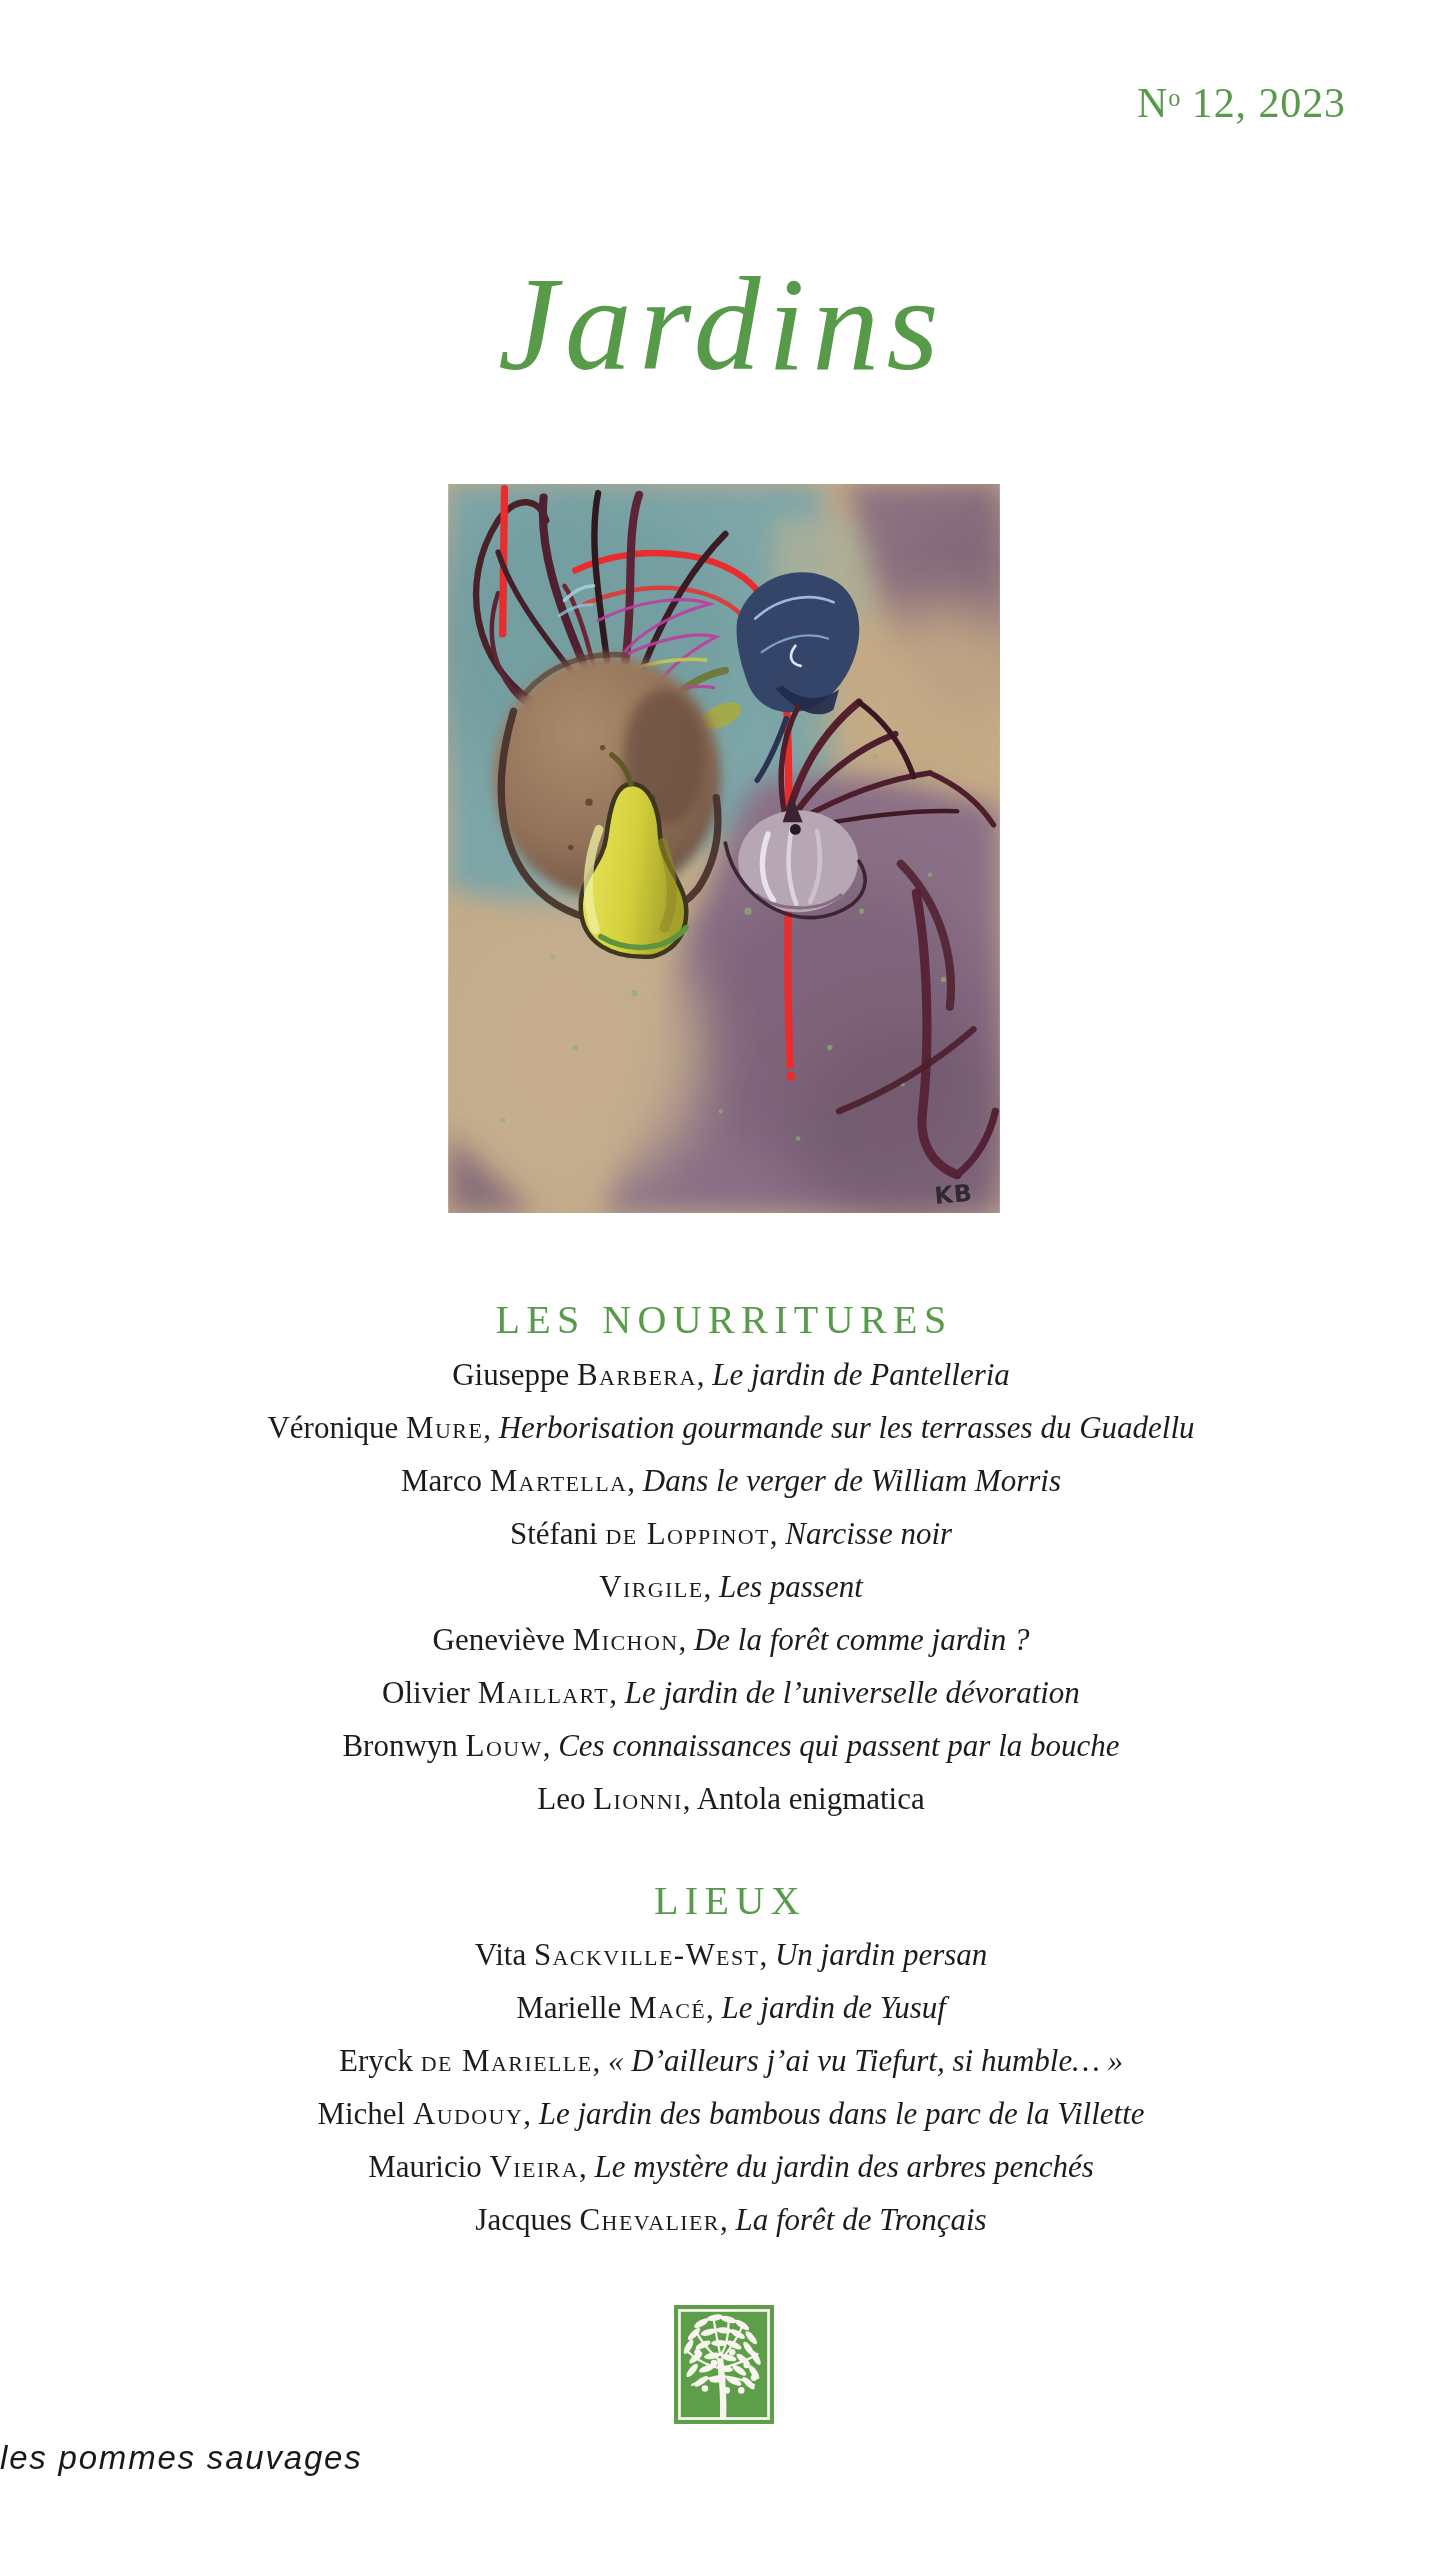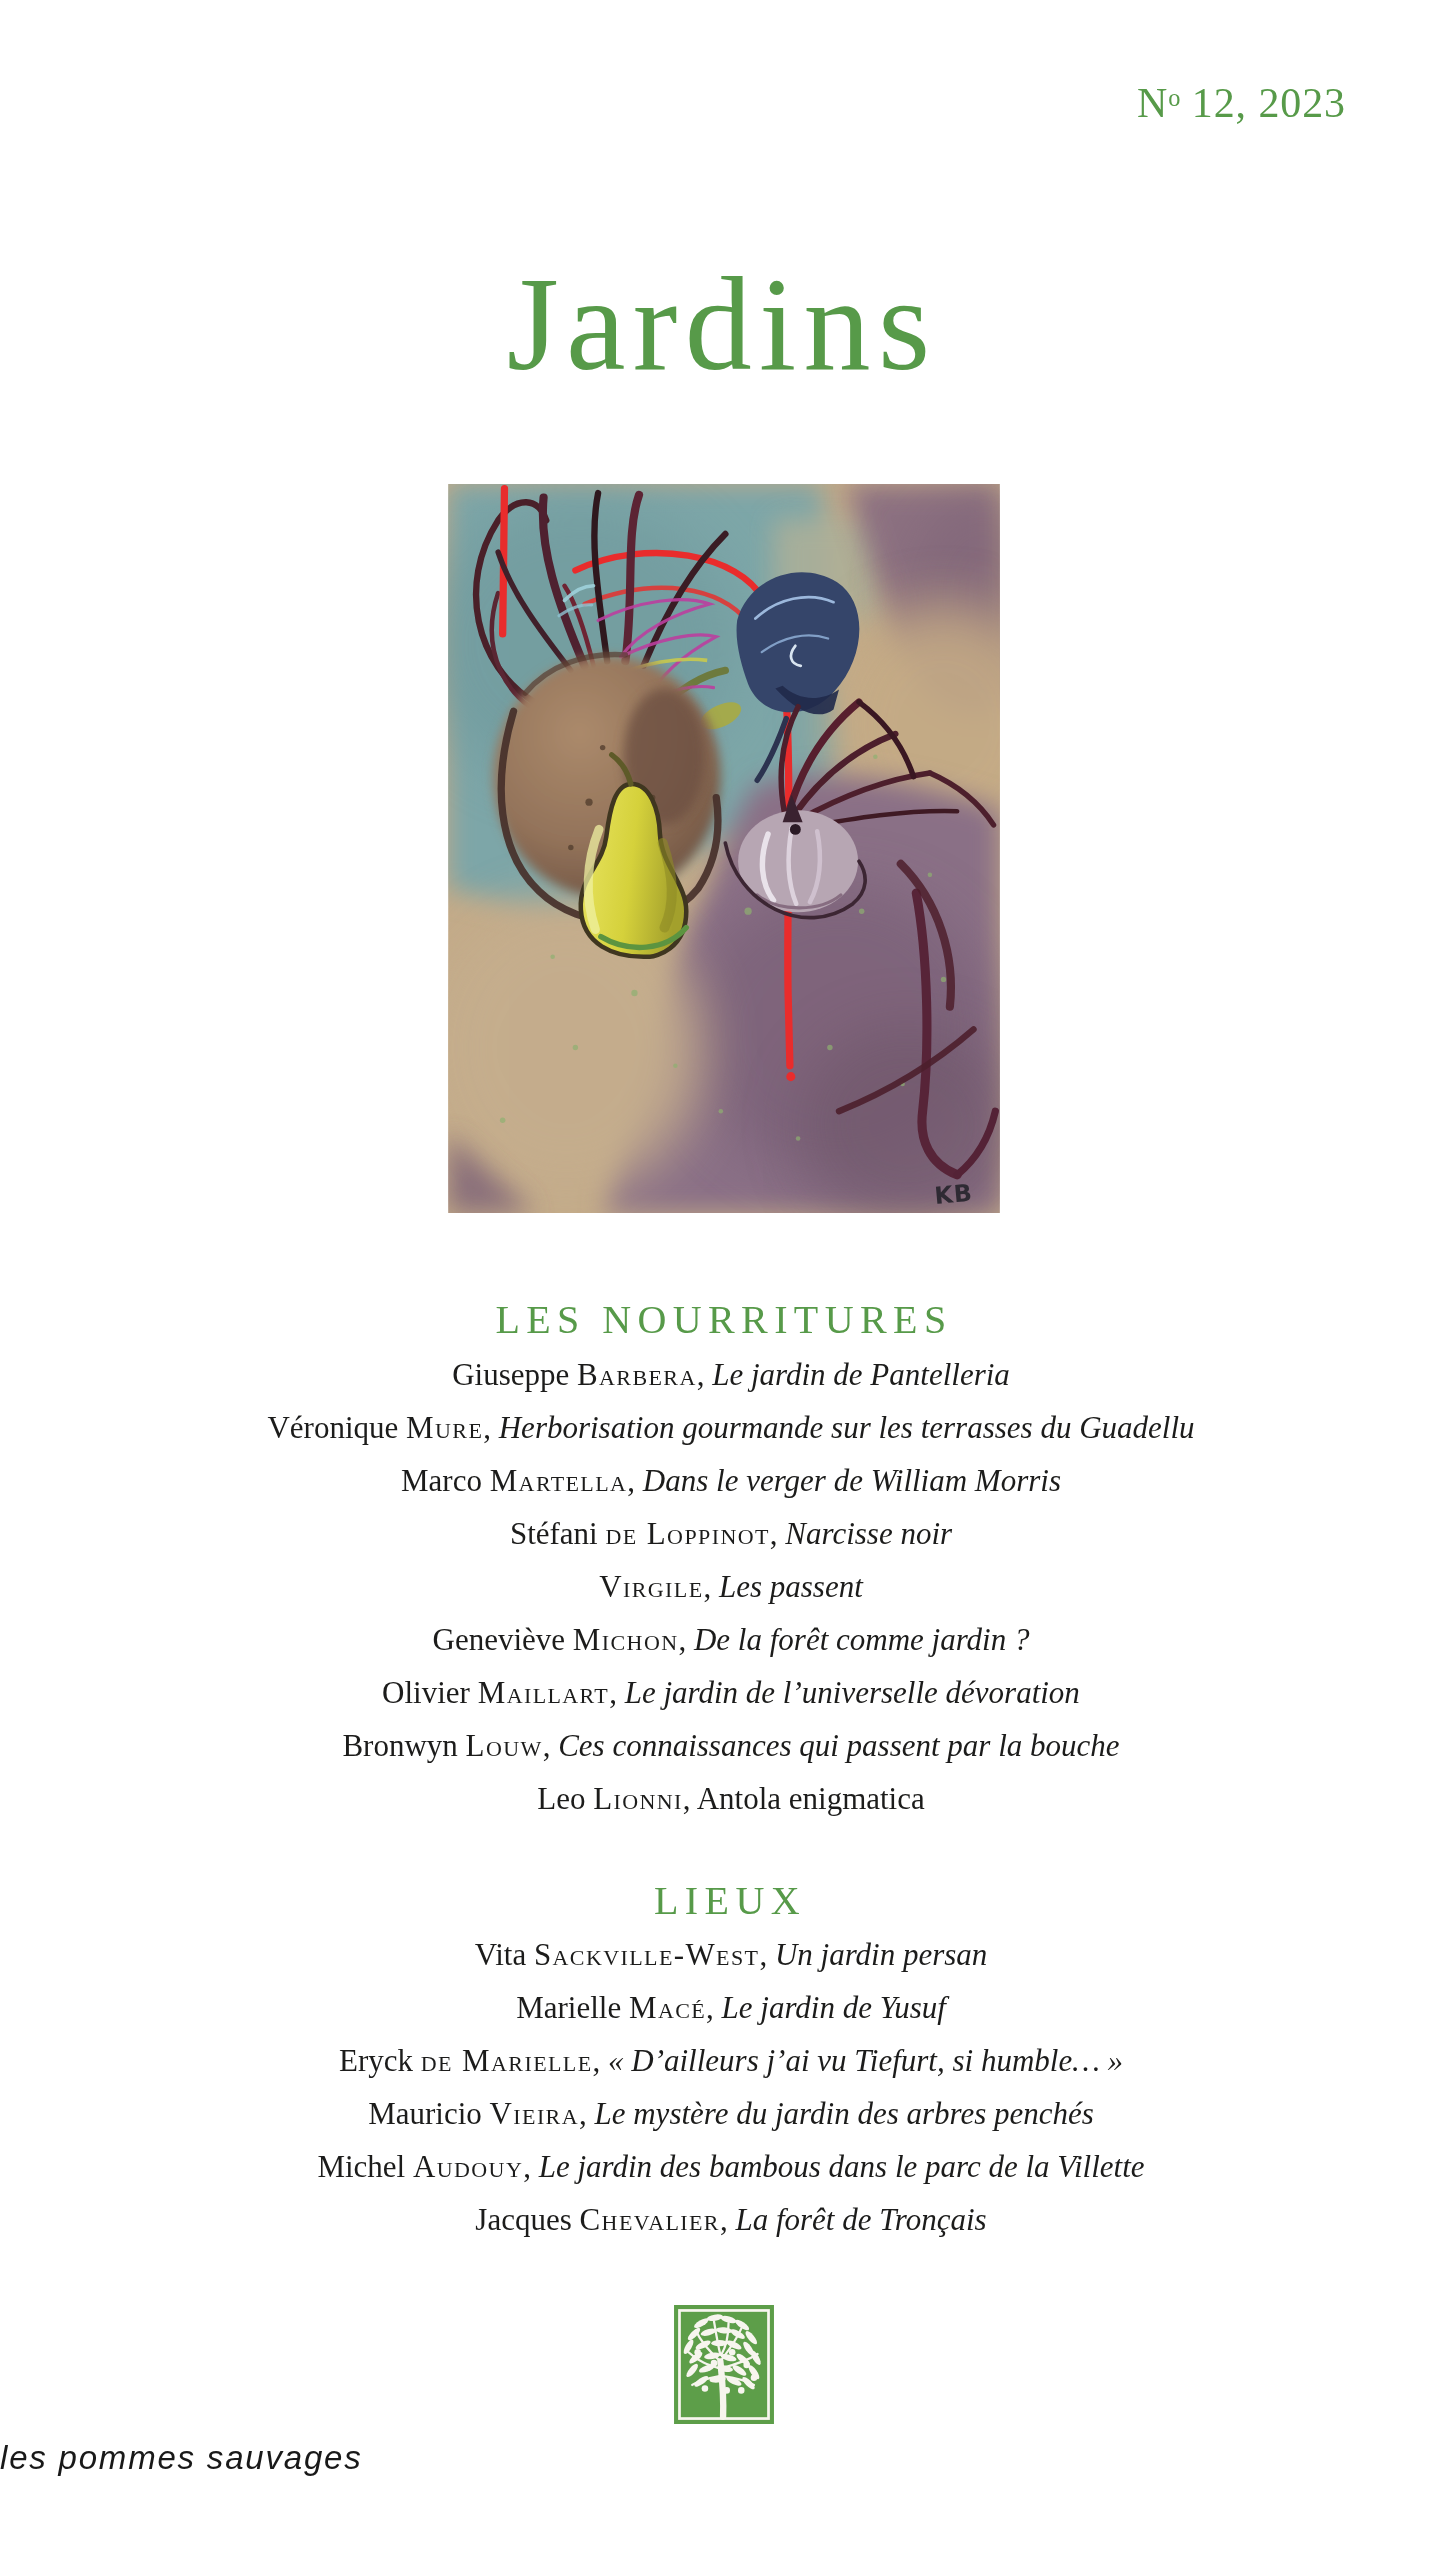--- a/index.html
+++ b/index.html
@@ -13,21 +13,21 @@
   
   .issue{
     position:absolute;top:78px;right:102px;
     font-size:42px;line-height:40px;letter-spacing:0.9px;
   }
   .issue sup{font-size:0.58em;vertical-align:0.45em;letter-spacing:0;}
 
   
   .title{
     position:absolute;top:238px;left:0;right:4px;
-    text-align:center;font-weight:normal;
+    text-align:center;font-style:italic;font-weight:normal;
     font-size:134px;line-height:173px;letter-spacing:7.3px;
   }
 
   
   .artwork{
     position:absolute;left:448px;top:484px;width:552px;height:729px;
   }
   .artwork svg{display:block;width:552px;height:729px;}
 
   
@@ -230,22 +230,22 @@
       <div class="toc-entry"><span class="pre">Stéfani </span><span class="caps">de Loppinot</span><span class="sep">, </span><span class="title-em">Narcisse noir</span></div>
       <div class="toc-entry"><span class="caps">Virgile</span><span class="sep">, </span><span class="title-em">Les passent</span></div>
       <div class="toc-entry"><span class="pre">Geneviève </span><span class="caps">Michon</span><span class="sep">, </span><span class="title-em">De la forêt comme jardin ?</span></div>
       <div class="toc-entry"><span class="pre">Olivier </span><span class="caps">Maillart</span><span class="sep">, </span><span class="title-em">Le jardin de l’universelle dévoration</span></div>
       <div class="toc-entry"><span class="pre">Bronwyn </span><span class="caps">Louw</span><span class="sep">, </span><span class="title-em">Ces connaissances qui passent par la bouche</span></div>
       <div class="toc-entry"><span class="pre">Leo </span><span class="caps">Lionni</span><span class="sep">, </span><span class="title-rm">Antola enigmatica</span></div>
       <div class="section-heading accent" style="color: rgb(87, 154, 73);">LIEUX</div>
       <div class="toc-entry"><span class="pre">Vita </span><span class="caps">Sackville-West</span><span class="sep">, </span><span class="title-em">Un jardin persan</span></div>
       <div class="toc-entry"><span class="pre">Marielle </span><span class="caps">Macé</span><span class="sep">, </span><span class="title-em">Le jardin de Yusuf</span></div>
       <div class="toc-entry"><span class="pre">Eryck </span><span class="caps">de Marielle</span><span class="sep">, </span><span class="title-em">« D’ailleurs j’ai vu Tiefurt, si humble… »</span></div>
+      <div class="toc-entry"><span class="pre">Michel </span><span class="caps">Audouy</span><span class="sep">, </span><span class="title-em">Le jardin des bambous dans le parc de la Villette</span></div>
       <div class="toc-entry"><span class="pre">Mauricio </span><span class="caps">Vieira</span><span class="sep">, </span><span class="title-em">Le mystère du jardin des arbres penchés</span></div>
-      <div class="toc-entry"><span class="pre">Michel </span><span class="caps">Audouy</span><span class="sep">, </span><span class="title-em">Le jardin des bambous dans le parc de la Villette</span></div>
       <div class="toc-entry"><span class="pre">Jacques </span><span class="caps">Chevalier</span><span class="sep">, </span><span class="title-em">La forêt de Tronçais</span></div>
     </div>
 
   <div class="logo">
     <svg viewBox="0 0 110 131" aria-hidden="true">
       <rect width="110" height="131" fill="#5d9e49"></rect>
       <rect x="6" y="6" width="98" height="119" fill="none" stroke="#f7f5ee" stroke-width="3"></rect>
       <g stroke="#f7f5ee" fill="none" stroke-linecap="round">
         <path d="M54,123 C55,100 53,82 51,62" stroke-width="7"></path>
         <path d="M51,62 C40,52 30,42 24,28" stroke-width="2.5"></path>

